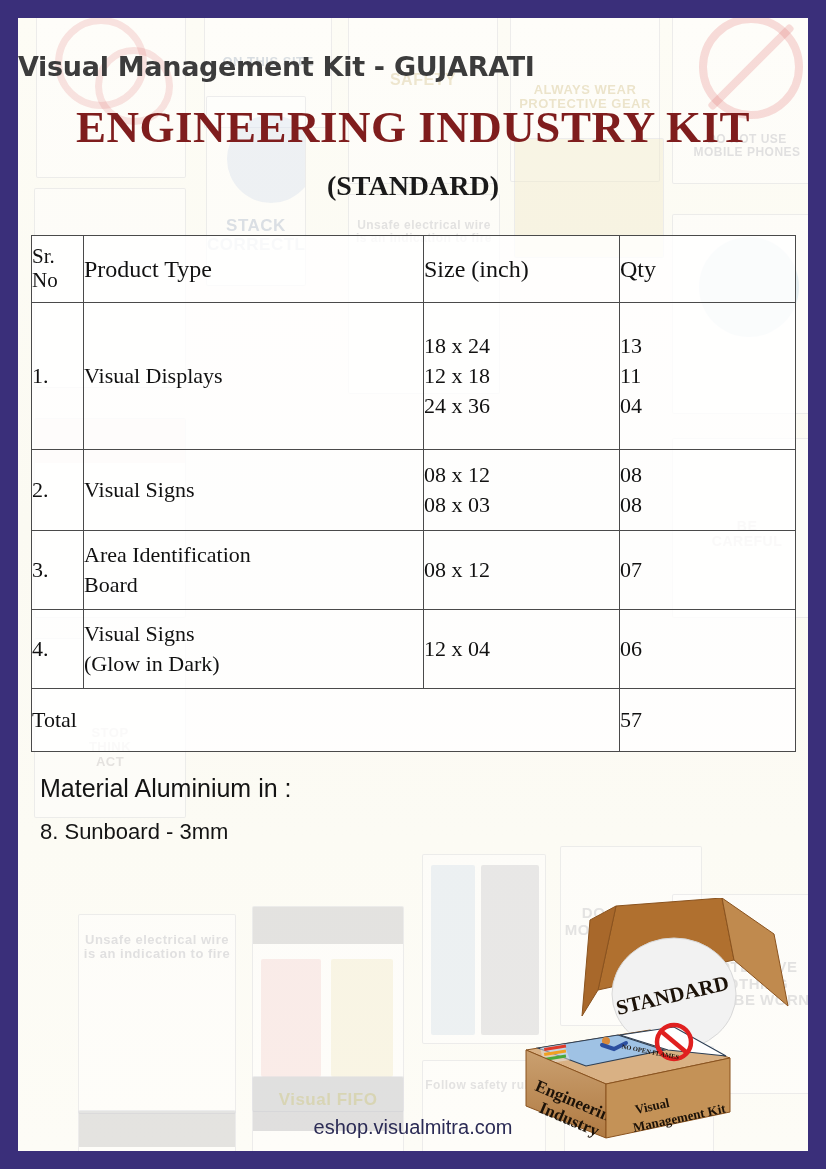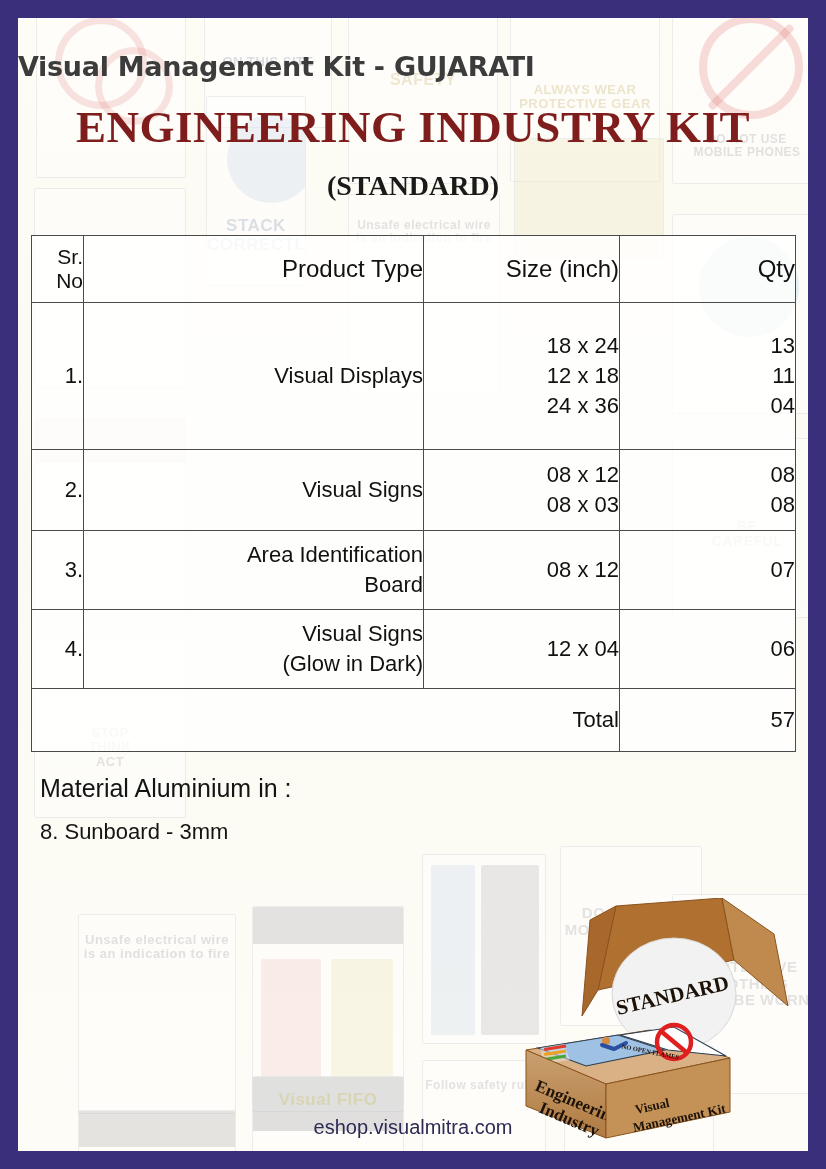--- a/index.html
+++ b/index.html
@@ -110,24 +110,24 @@
   
   #kit-table {
     margin: 33px 13px 0 13px;
     width: 764px;
     border-collapse: collapse;
     background: rgba(255,255,255,.80);
     table-layout: fixed;
   }
   #kit-table td, #kit-table th {
     border: 1px solid #4a4a4a;
-    font-family: Liberation Sans, sans-serif;
+    font-family: Liberation Serif, serif;
     font-weight: normal;
     color: #111;
-    text-align: right;
+    text-align: left;
     vertical-align: middle;
     padding: 0;
   }
   #kit-table th {
     font-size: 24px;
     height: 66px;
   }
   #kit-table th.sr {
     font-size: 21px;
     line-height: 1.12;

